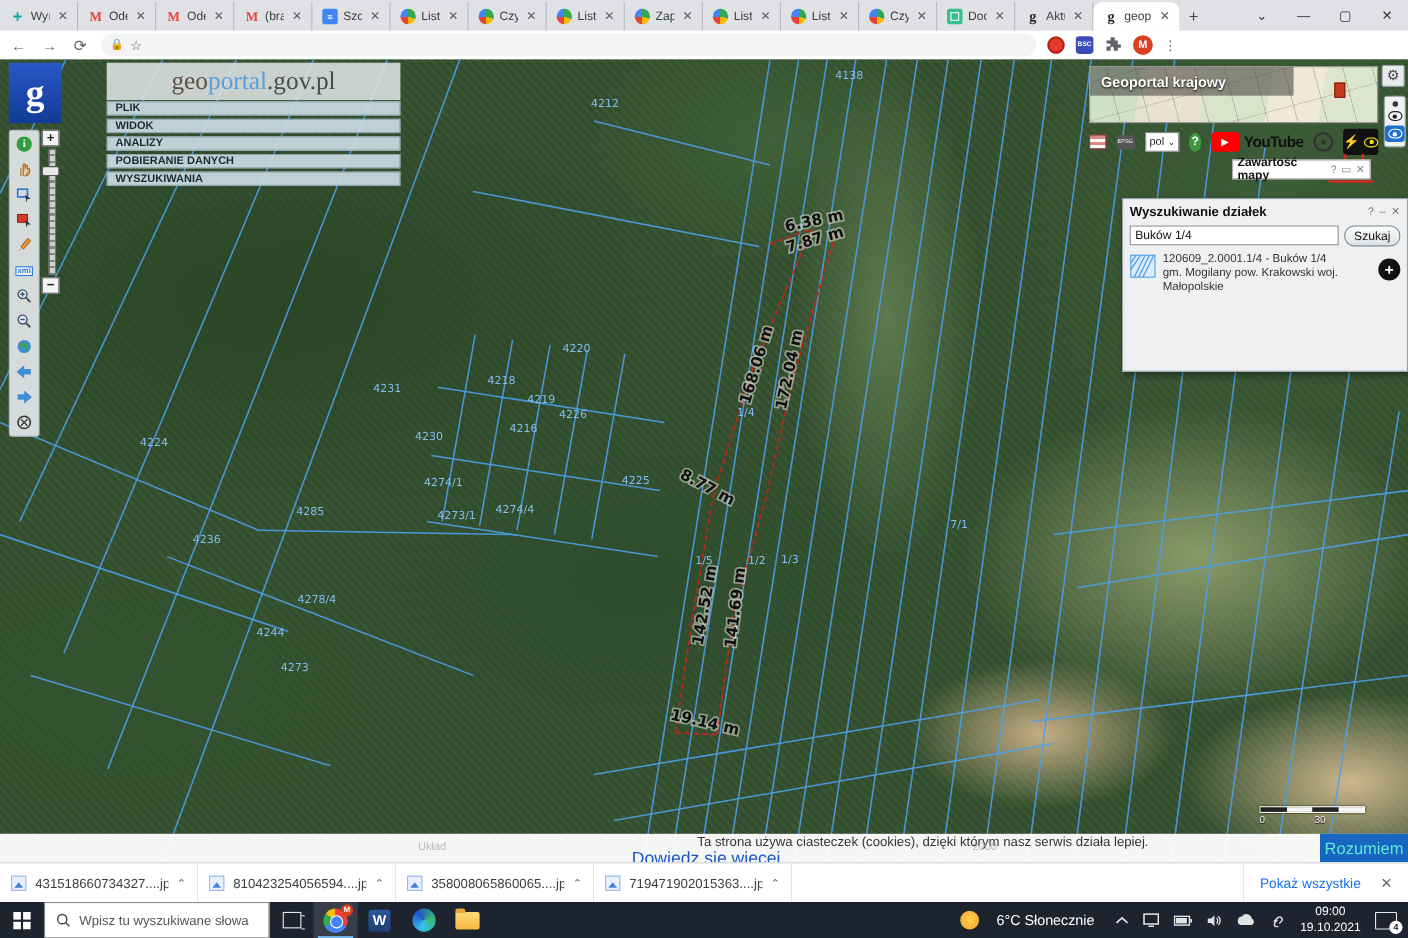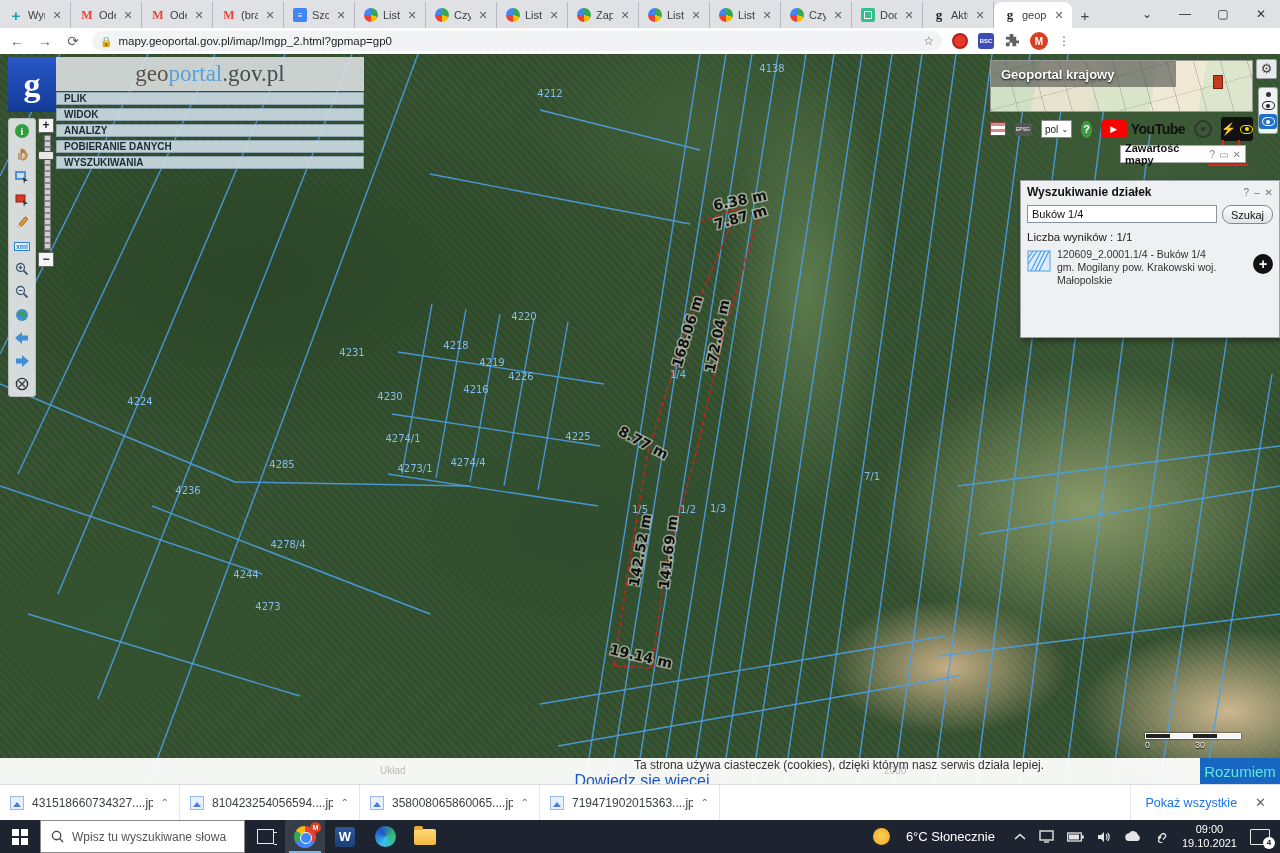--- a/index.html
+++ b/index.html
@@ -50,21 +50,21 @@
       radial-gradient(ellipse 380px 200px at 10% 78%, #33522f 0%, rgba(51,82,47,0) 70%),
       radial-gradient(ellipse 300px 380px at 90% 18%, #3e5c38 0%, rgba(62,92,56,0) 75%),
       radial-gradient(ellipse 240px 160px at 55% 10%, #41603a 0%, rgba(65,96,58,0) 70%),
       repeating-linear-gradient(47deg, rgba(0,0,0,0.05) 0 3px, rgba(255,255,255,0.025) 3px 6px);
   }
   #map-svg { position:absolute; left:0; top:0; }
 
   
   #gp-header { position:absolute; left:8px; top:3px; display:flex; }
   #gp-logo { width:48px; height:55px; background:linear-gradient(#2a57c8,#123a96); display:flex; align-items:center; justify-content:center; color:#fff; font-family:"Liberation Serif",serif; font-size:34px; font-weight:bold; }
-  #gp-titleblock { width:308px; }
+  #gp-titleblock { width:308px;padding-left:41px; }
   #gp-title { height:34px; background:rgba(222,227,229,0.88); display:flex; align-items:center; justify-content:center; font-family:"Liberation Serif",serif; font-size:23px; }
   #gp-title .p1 { color:#5c5146; } #gp-title .p2 { color:#5aa0d8; } #gp-title .p3 { color:#4a4a4a; }
   #gp-menu { height:21px; display:flex; gap:3px; padding-top:1px;flex-direction:column; }
   .gp-menu-item { background:rgba(203,219,227,0.92); border:1px solid #8fa6b2; color:#1a2a33; font-size:10px; font-weight:bold; padding:0 7px; display:flex; align-items:center; }
 
   
   #left-tools { position:absolute; left:8px; top:64px; width:28px; background:rgba(228,231,233,0.92); border:1px solid #b5bcc1; border-radius:3px; padding:3px 0; display:flex; flex-direction:column; align-items:center; gap:5px; }
   .tool { width:18px; height:18px; display:flex; align-items:center; justify-content:center; font-size:12px; }
   #zoom-slider { position:absolute; left:38px; top:64px; width:18px; }
   .zs-btn { width:16px; height:15px; background:#f4f4f4; border:1px solid #666; font-size:12px; font-weight:bold; text-align:center; line-height:13px; color:#222; }
@@ -269,21 +269,20 @@
       <span>✕</span>
     </div>
   </div>
 
   <div id="navbar">
     <span class="nav-ic">←</span>
     <span class="nav-ic">→</span>
     <span class="nav-ic">⟳</span>
     <div id="omnibox">
       <span class="lock">🔒</span>
-      <span class="url">mapy.geoportal.gov.pl/imap/Imgp_2.html?gpmap=gp0</span>
       <span class="star">☆</span>
     </div>
     <span class="ext red"></span>
     <span class="ext blue">BSC</span>
     <span class="ext puzzle">
       <svg width="15" height="15" viewBox="0 0 16 16">
           <path d="M6 1h4v3h3v4h2.5a1.5 1.5 0 0 1 0 3H13v3H9v-2.5a1.5 1.5 0 0 0-3 0V14H2v-4h2.5a1.5 1.5 0 0 0 0-3H2V4h4z" fill="#5f6368"></path>
         </svg>
     </span>
     <span id="avatar">M</span>
@@ -520,21 +519,20 @@
       <div id="pp-header">
         <span id="pp-title">Wyszukiwanie działek</span>
         <span class="pp-hic">?</span>
         <span class="pp-hic">‒</span>
         <span class="pp-hic">✕</span>
       </div>
       <div id="pp-inputrow">
         <input id="pp-input" value="Buków 1/4" style="">
         <button id="pp-search">Szukaj</button>
       </div>
-      <div id="pp-count">Liczba wyników : 1/1</div>
       <div id="pp-result">
         <svg id="pp-ric" viewBox="0 0 24 22">
           <rect x="1" y="1" width="22" height="20" fill="#ddecfa" stroke="#4d9fe8"></rect>
           <path d="M4 21 14 1 M8 21 18 1 M12 21 22 1 M1 14 10 1 M1 8 6 1" stroke="#4d9fe8" stroke-width="1.2" fill="none"></path>
         </svg>
         <div id="pp-rtext">
           <div>120609_2.0001.1/4 - Buków 1/4</div>
           <div>gm. Mogilany pow. Krakowski woj.</div>
           <div>Małopolskie</div>
         </div>

